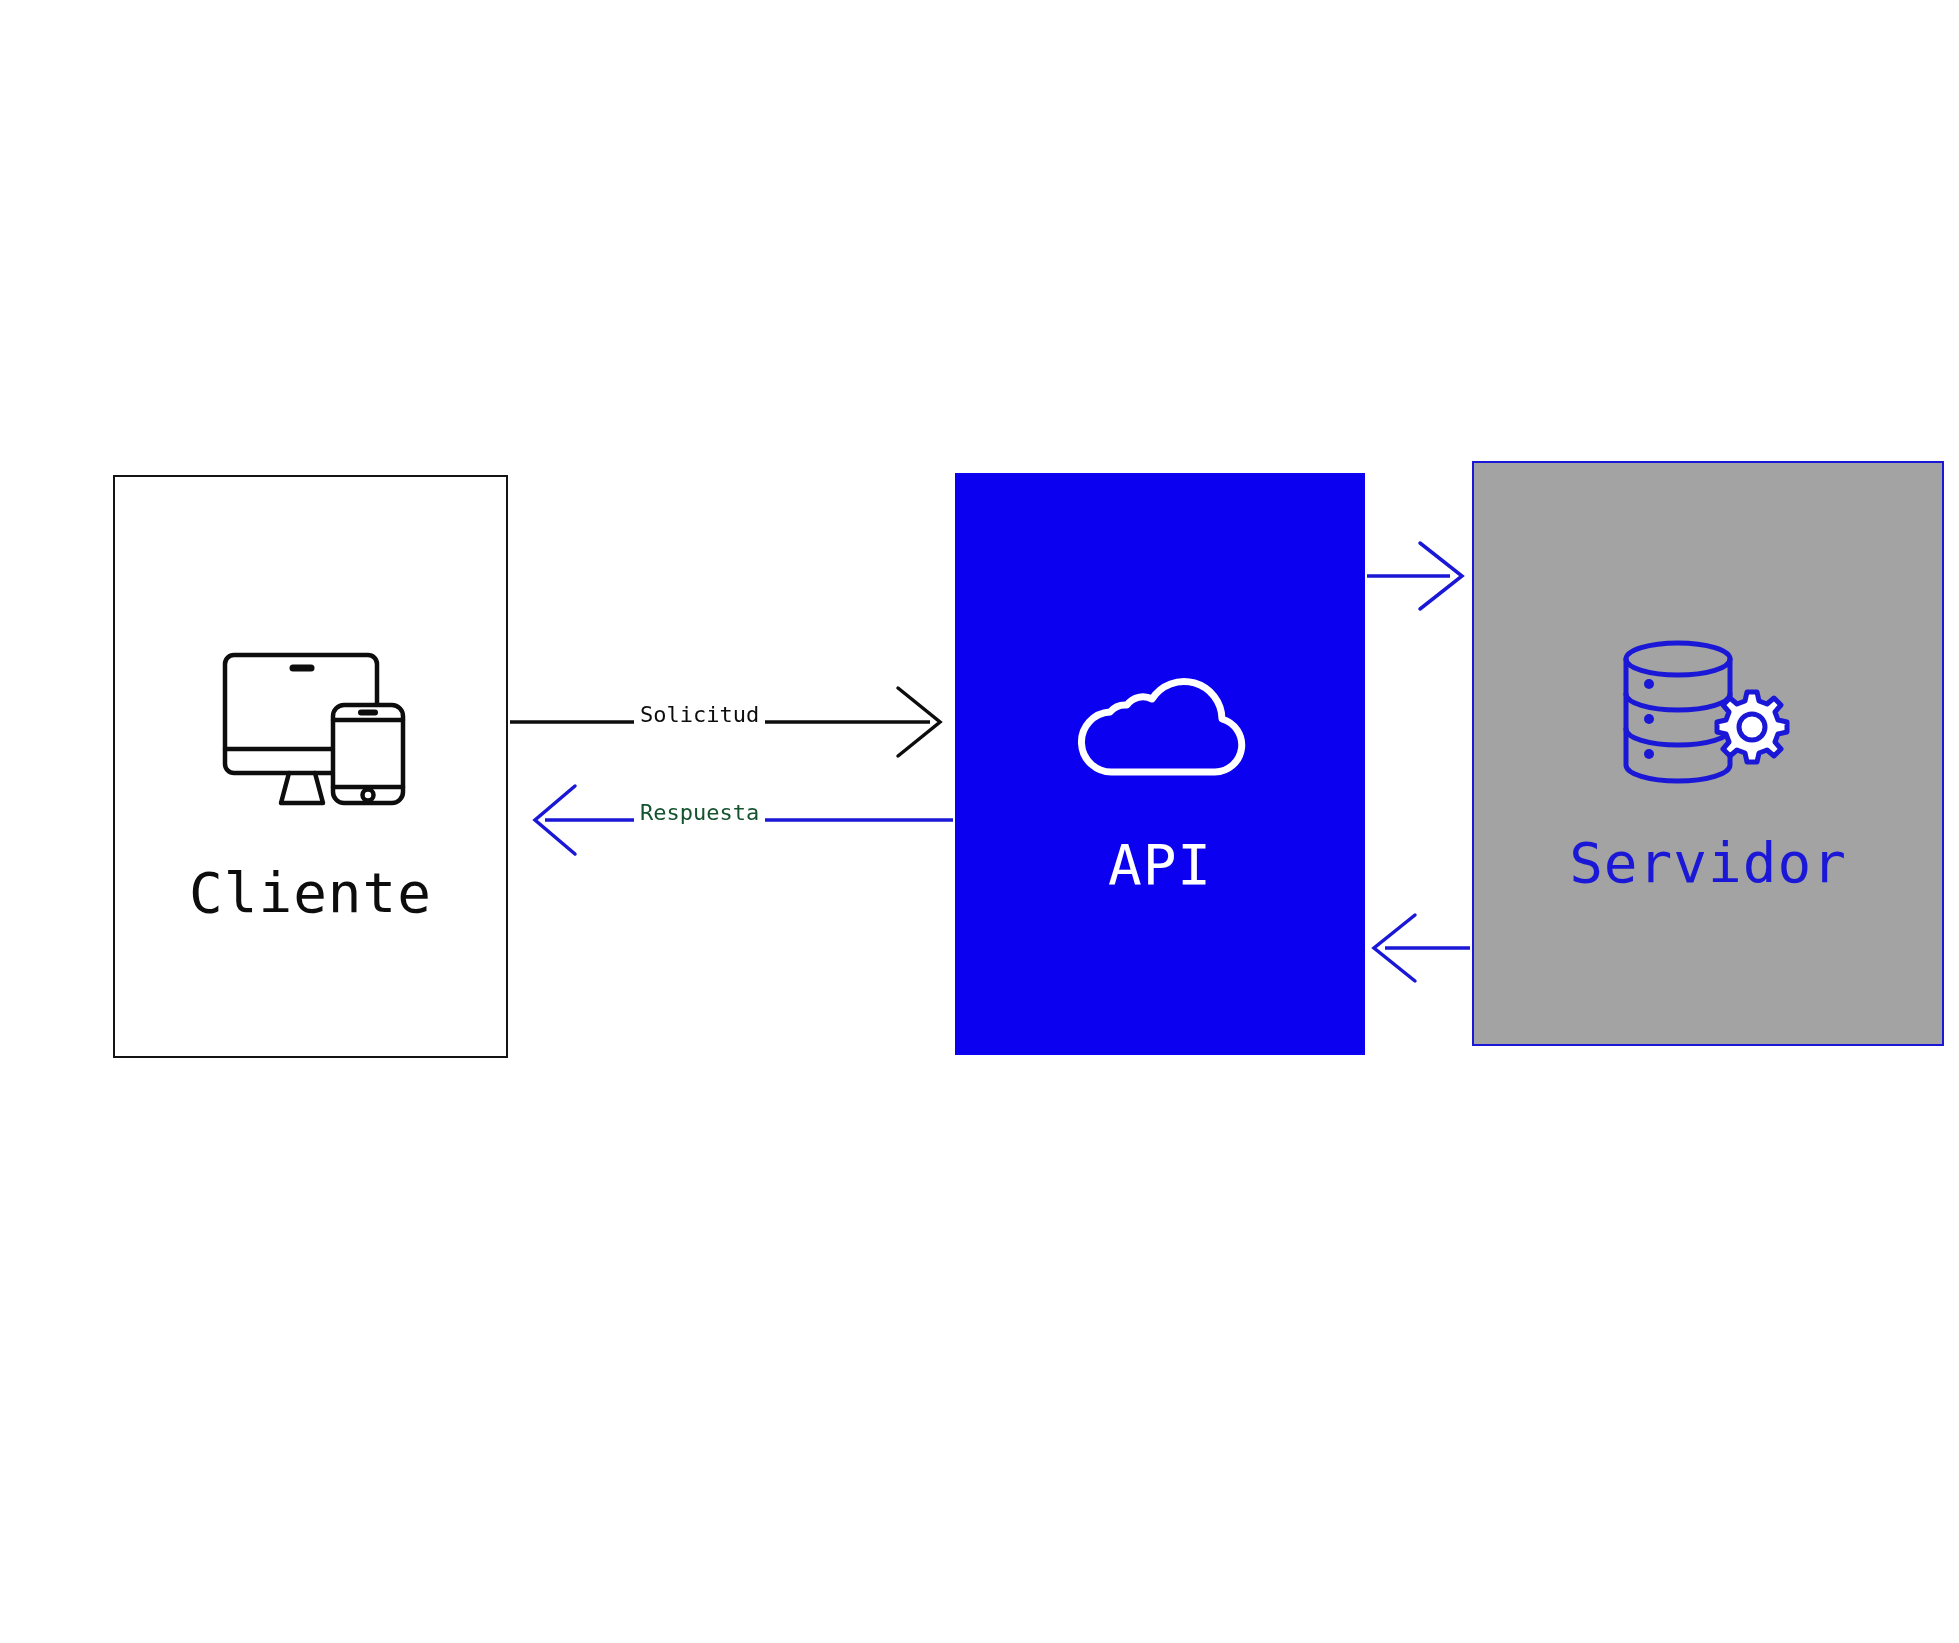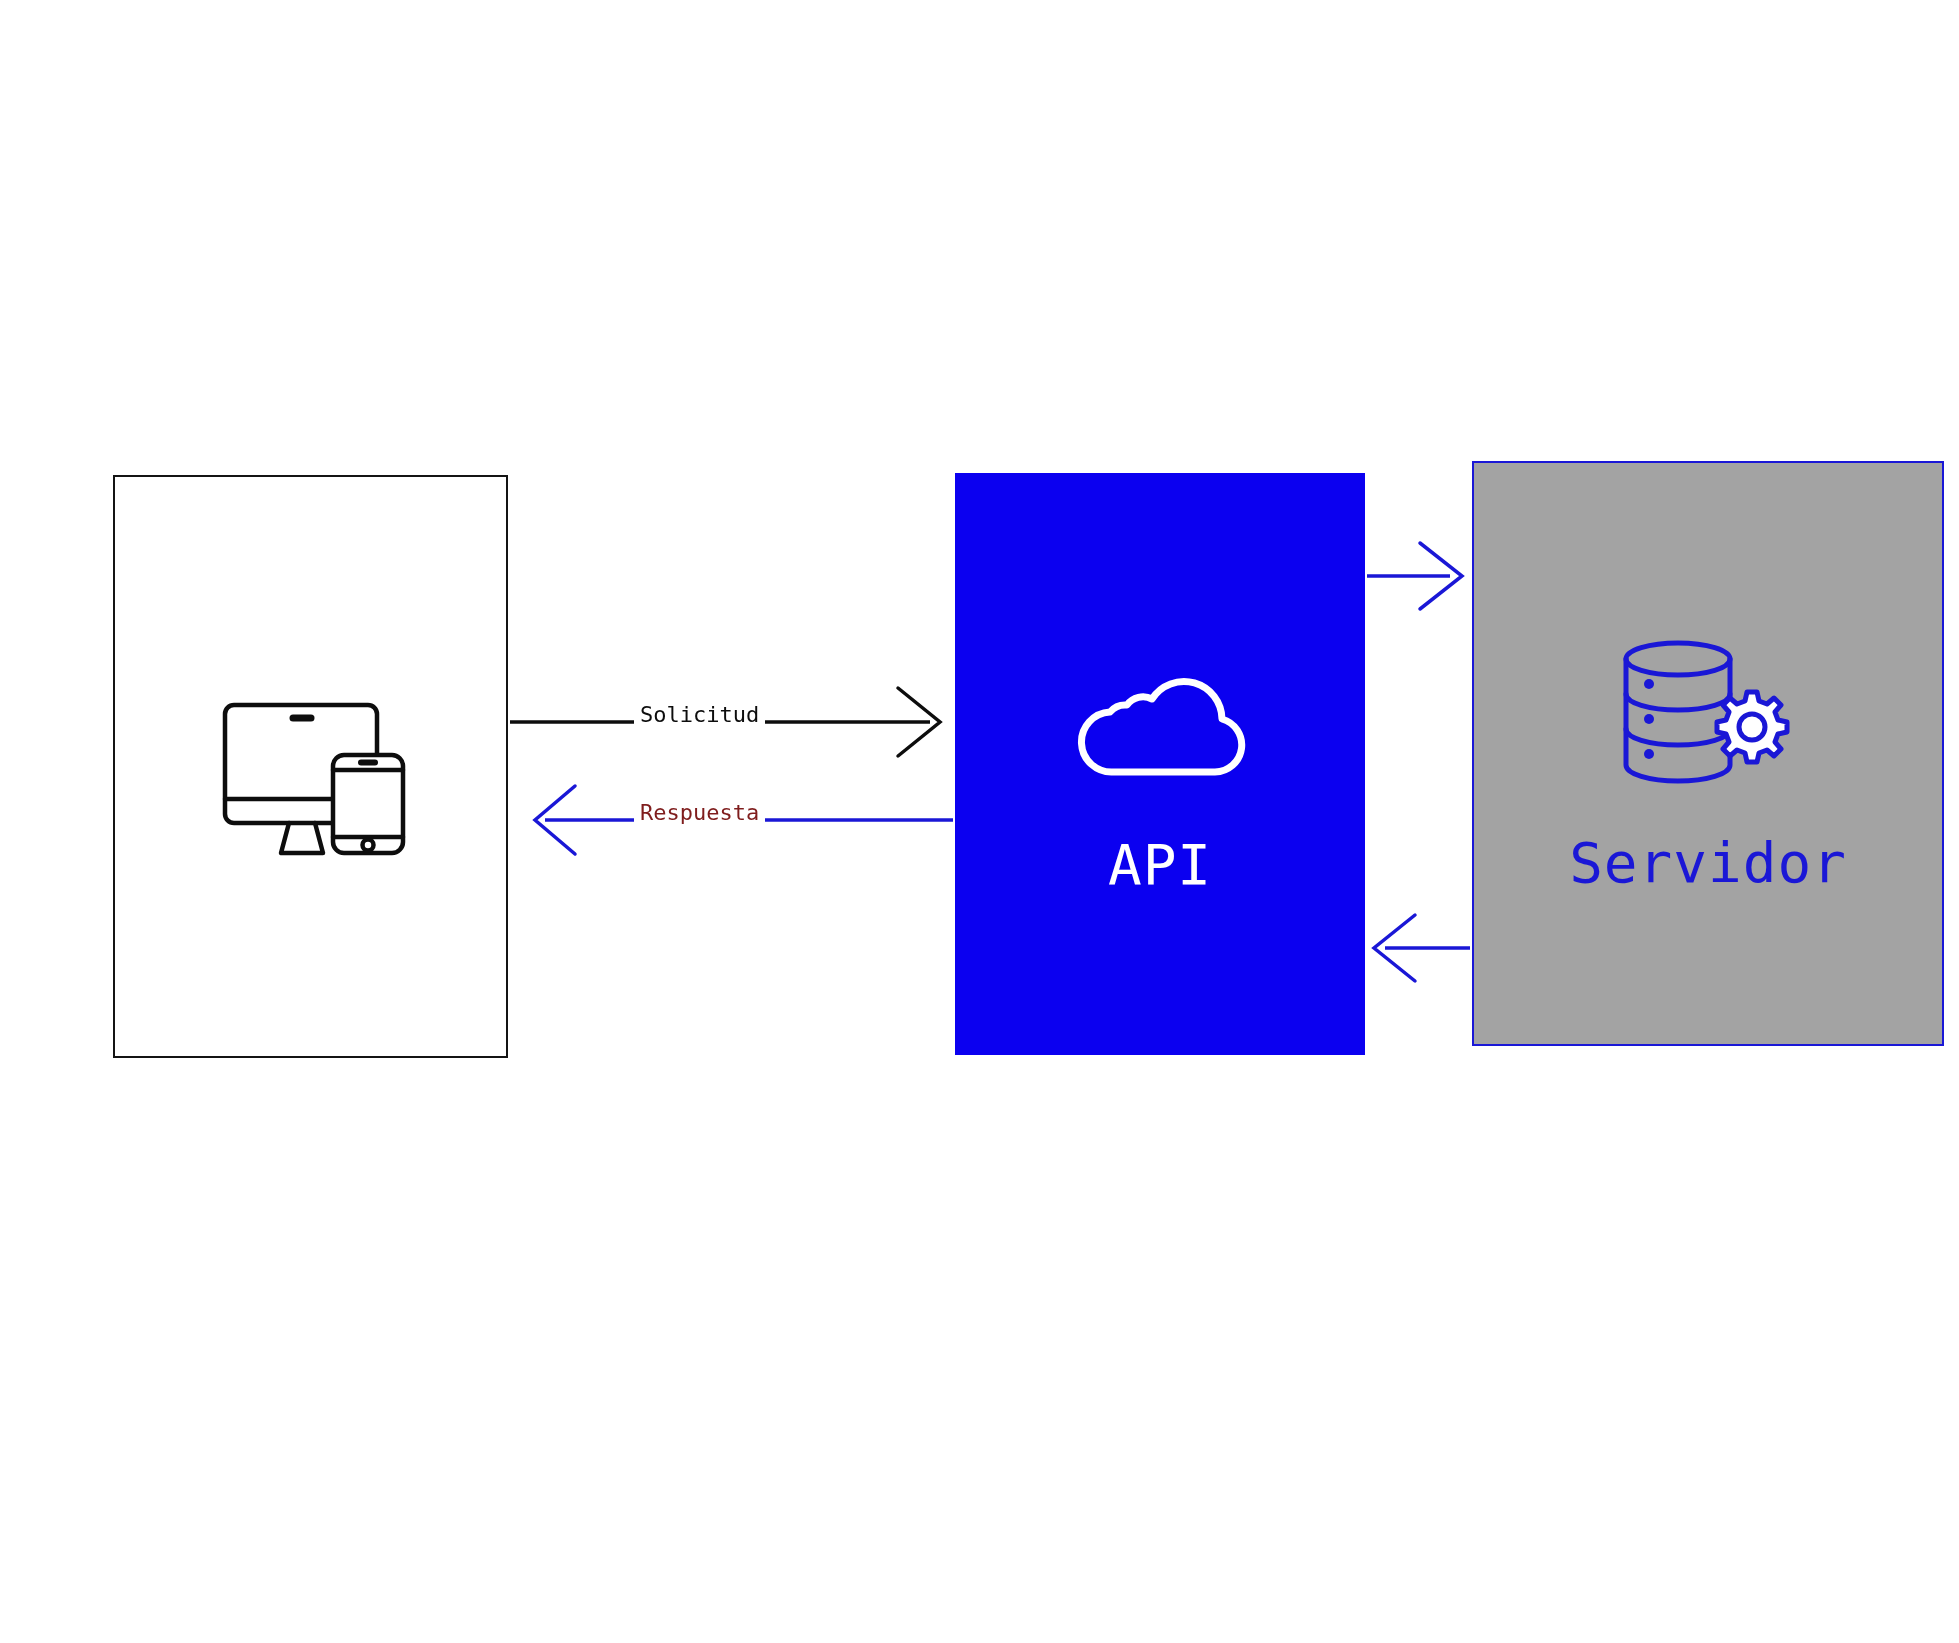--- a/index.html
+++ b/index.html
@@ -88,21 +88,21 @@
   .edge-label {
     position: absolute;
     font-family: "DejaVu Sans Mono", "Liberation Mono", monospace;
     font-size: 22px;
     line-height: 1;
     white-space: nowrap;
     background: #ffffff;
     padding: 0 6px;
   }
   .edge-label-request  { color: #0d0d0d; left: 634px;  top: 704px; }
-  .edge-label-response { color: #7f1d1d; left: 634px;  top: 802px; }
+  .edge-label-response { color: #14532d; left: 634px;  top: 802px; }
 </style>
 </head>
 <body>
 
 <div id="canvas">
 
   <div class="node node-client">
     <span class="node-icon">
       <svg width="200" height="180" viewBox="0 0 200 180" fill="none" stroke="#0d0d0d" stroke-width="4.5" stroke-linecap="round" stroke-linejoin="round">
 
@@ -114,20 +114,21 @@
 
         <path d="M78 136 L70 166 L112 166 L104 136"></path>
 
         <rect x="122" y="68" width="70" height="98" rx="11" fill="#ffffff"></rect>
         <line x1="122" y1="83" x2="192" y2="83"></line>
         <line x1="122" y1="150" x2="192" y2="150"></line>
         <line x1="150" y1="75.5" x2="164" y2="75.5" stroke-width="6"></line>
         <circle cx="157" cy="158" r="5.5"></circle>
       </svg>
     </span>
+    <span class="node-label">Cliente</span>
   </div>
 
   <div class="node node-api">
     <span class="node-icon">
       <svg width="180" height="130" viewBox="0 0 180 130" fill="none" stroke="#ffffff" stroke-width="7" stroke-linecap="round" stroke-linejoin="round">
         <path d="M57 50
                  a20 20 0 0 1 25 -6
                  a38 38 0 0 1 70 20
                  a27 27 0 0 1 -7 53
                  L43 117

